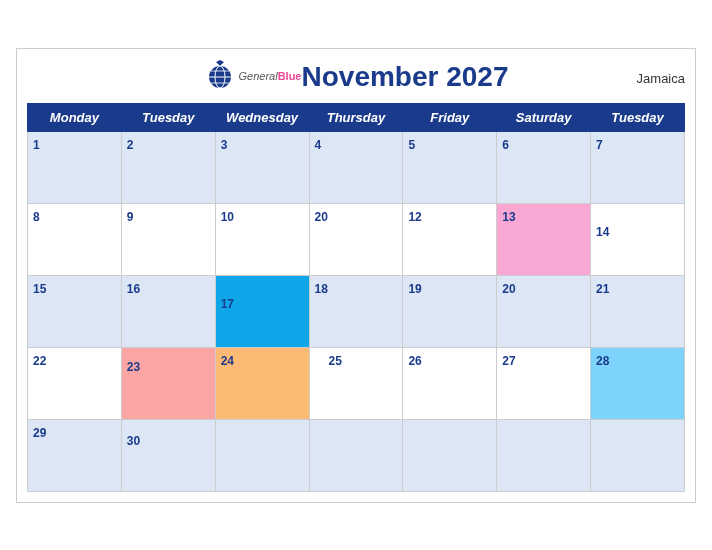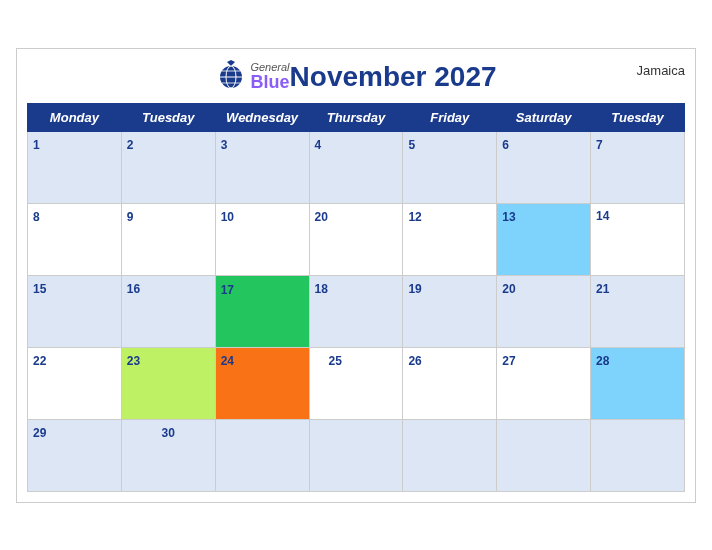--- a/index.html
+++ b/index.html
@@ -24,45 +24,44 @@
       justify-content: center;
       position: relative;
       margin-bottom: 8px;
     }
     .logo-text-general {
       font-size: 11px;
       color: #555;
       font-style: italic;
     }
     .logo-text-blue {
-      font-size: 18px;
-      color: #8b5cf6;
+      font-size: 11px;
+      color: #ec4899;
       font-weight: bold;
     }
     .logo-container {
       display: flex;
       flex-direction: row;
       align-items: center;
       gap: 3px;
     }
     .logo-text-block {
       display: flex;
-      flex-direction: column;
       line-height: 1.1;
     }
     .calendar-title {
       font-size: 28px;
       font-weight: bold;
       color: #1a3a8c;
       text-align: center;
     }
     .country-label {
       position: absolute;
       right: 0;
-      top: 4px;
+      top: 12px;
       font-size: 13px;
       color: #333;
     }
     .calendar-grid {
       width: 100%;
       border-collapse: collapse;
     }
     .calendar-grid th {
       background-color: #1a3a8c;
       color: #fff;
@@ -137,44 +136,44 @@
           <td style="background-color: rgb(220, 230, 245); height: 72px; vertical-align: top; padding: 3px 5px; border: 1px solid rgb(204, 204, 204);"><span class="day-number">5</span></td>
           <td style="background-color: rgb(220, 230, 245); height: 72px; vertical-align: top; padding: 3px 5px; border: 1px solid rgb(204, 204, 204);"><span class="day-number">6</span></td>
           <td style="background-color: rgb(220, 230, 245); height: 72px; vertical-align: top; padding: 3px 5px; border: 1px solid rgb(204, 204, 204);"><span class="day-number">7</span></td>
         </tr>
         <tr>
           <td style="background-color: rgb(255, 255, 255); height: 72px; vertical-align: top; padding: 3px 5px; border: 1px solid rgb(204, 204, 204);"><span class="day-number">8</span></td>
           <td style="background-color: rgb(255, 255, 255); height: 72px; vertical-align: top; padding: 3px 5px; border: 1px solid rgb(204, 204, 204);"><span class="day-number">9</span></td>
           <td style="background-color: rgb(255, 255, 255); height: 72px; vertical-align: top; padding: 3px 5px; border: 1px solid rgb(204, 204, 204);"><span class="day-number">10</span></td>
           <td style="background-color: rgb(255, 255, 255); height: 72px; vertical-align: top; padding: 3px 5px; border: 1px solid rgb(204, 204, 204);"><span class="day-number">20</span></td>
           <td style="background-color: rgb(255, 255, 255); height: 72px; vertical-align: top; padding: 3px 5px; border: 1px solid rgb(204, 204, 204);"><span class="day-number">12</span></td>
-          <td style="background-color: #7dd3fc; height: 72px; vertical-align: top; padding: 3px 5px; border: 1px solid rgb(204, 204, 204);"><span class="day-number">13</span></td>
-          <td style="background-color: rgb(255, 255, 255); height: 72px; vertical-align: top; padding: 2px 5px; border: 1px solid rgb(204, 204, 204);"><span class="day-number">14</span></td>
+          <td style="background-color: #f9a8d4; height: 72px; vertical-align: top; padding: 3px 5px; border: 1px solid rgb(204, 204, 204);"><span class="day-number">13</span></td>
+          <td style="background-color: rgb(255, 255, 255); height: 72px; vertical-align: top; padding: 18px 5px; border: 1px solid rgb(204, 204, 204);"><span class="day-number">14</span></td>
         </tr>
         <tr>
           <td style="background-color: rgb(220, 230, 245); height: 72px; vertical-align: top; padding: 3px 5px; border: 1px solid rgb(204, 204, 204);"><span class="day-number">15</span></td>
           <td style="background-color: rgb(220, 230, 245); height: 72px; vertical-align: top; padding: 3px 5px; border: 1px solid rgb(204, 204, 204);"><span class="day-number">16</span></td>
-          <td style="background-color: #22c55e; height: 72px; vertical-align: top; padding: 4px 5px; border: 1px solid rgb(204, 204, 204);"><span class="day-number">17</span></td>
+          <td style="background-color: #0ea5e9; height: 72px; vertical-align: top; padding: 18px 5px; border: 1px solid rgb(204, 204, 204);"><span class="day-number">17</span></td>
           <td style="background-color: rgb(220, 230, 245); height: 72px; vertical-align: top; padding: 3px 5px; border: 1px solid rgb(204, 204, 204);"><span class="day-number">18</span></td>
           <td style="background-color: rgb(220, 230, 245); height: 72px; vertical-align: top; padding: 3px 5px; border: 1px solid rgb(204, 204, 204);"><span class="day-number">19</span></td>
           <td style="background-color: rgb(220, 230, 245); height: 72px; vertical-align: top; padding: 3px 5px; border: 1px solid rgb(204, 204, 204);"><span class="day-number">20</span></td>
           <td style="background-color: rgb(220, 230, 245); height: 72px; vertical-align: top; padding: 3px 5px; border: 1px solid rgb(204, 204, 204);"><span class="day-number">21</span></td>
         </tr>
         <tr>
           <td style="background-color: rgb(255, 255, 255); height: 72px; vertical-align: top; padding: 3px 5px; border: 1px solid rgb(204, 204, 204);"><span class="day-number">22</span></td>
-          <td style="background-color: #bef264; height: 72px; vertical-align: top; padding: 3px 5px; border: 1px solid rgb(204, 204, 204);"><span class="day-number">23</span></td>
-          <td style="background-color: #f97316; height: 72px; vertical-align: top; padding: 3px 5px; border: 1px solid rgb(204, 204, 204); margin-top: 16px;"><span class="day-number">24</span></td>
+          <td style="background-color: #fca5a5; height: 72px; vertical-align: top; padding: 9px 5px; border: 1px solid rgb(204, 204, 204);"><span class="day-number">23</span></td>
+          <td style="background-color: #fdba74; height: 72px; vertical-align: top; padding: 3px 5px; border: 1px solid rgb(204, 204, 204); margin-top: 16px;"><span class="day-number">24</span></td>
           <td style="background-color: rgb(255, 255, 255); height: 72px; vertical-align: top; padding: 3px 19px; border: 1px solid rgb(204, 204, 204);"><span class="day-number">25</span></td>
           <td style="background-color: rgb(255, 255, 255); height: 72px; vertical-align: top; padding: 3px 5px; border: 1px solid rgb(204, 204, 204);"><span class="day-number">26</span></td>
           <td style="background-color: rgb(255, 255, 255); height: 72px; vertical-align: top; padding: 3px 5px; border: 1px solid rgb(204, 204, 204);"><span class="day-number">27</span></td>
           <td style="background-color: #7dd3fc; height: 72px; vertical-align: top; padding: 3px 5px; border: 1px solid rgb(204, 204, 204);"><span class="day-number">28</span></td>
         </tr>
         <tr>
           <td style="background-color: rgb(220, 230, 245); height: 72px; vertical-align: top; padding: 3px 5px; border: 1px solid rgb(204, 204, 204);"><span class="day-number">29</span></td>
-          <td style="background-color: rgb(220, 230, 245); height: 72px; vertical-align: top; padding: 3px 5px; border: 1px solid rgb(204, 204, 204); text-align: center;"><span class="day-number">30</span></td>
+          <td style="background-color: rgb(220, 230, 245); height: 72px; vertical-align: top; padding: 11px 5px; border: 1px solid rgb(204, 204, 204);"><span class="day-number">30</span></td>
           <td style="background-color: rgb(220, 230, 245); height: 72px; vertical-align: top; padding: 3px 5px; border: 1px solid rgb(204, 204, 204);"></td>
           <td style="background-color: rgb(220, 230, 245); height: 72px; vertical-align: top; padding: 3px 5px; border: 1px solid rgb(204, 204, 204);"></td>
           <td style="background-color: rgb(220, 230, 245); height: 72px; vertical-align: top; padding: 3px 5px; border: 1px solid rgb(204, 204, 204);"></td>
           <td style="background-color: rgb(220, 230, 245); height: 72px; vertical-align: top; padding: 3px 5px; border: 1px solid rgb(204, 204, 204);"></td>
           <td style="background-color: rgb(220, 230, 245); height: 72px; vertical-align: top; padding: 3px 5px; border: 1px solid rgb(204, 204, 204);"></td>
         </tr>
       </tbody>
   </table>
 </div>
 

